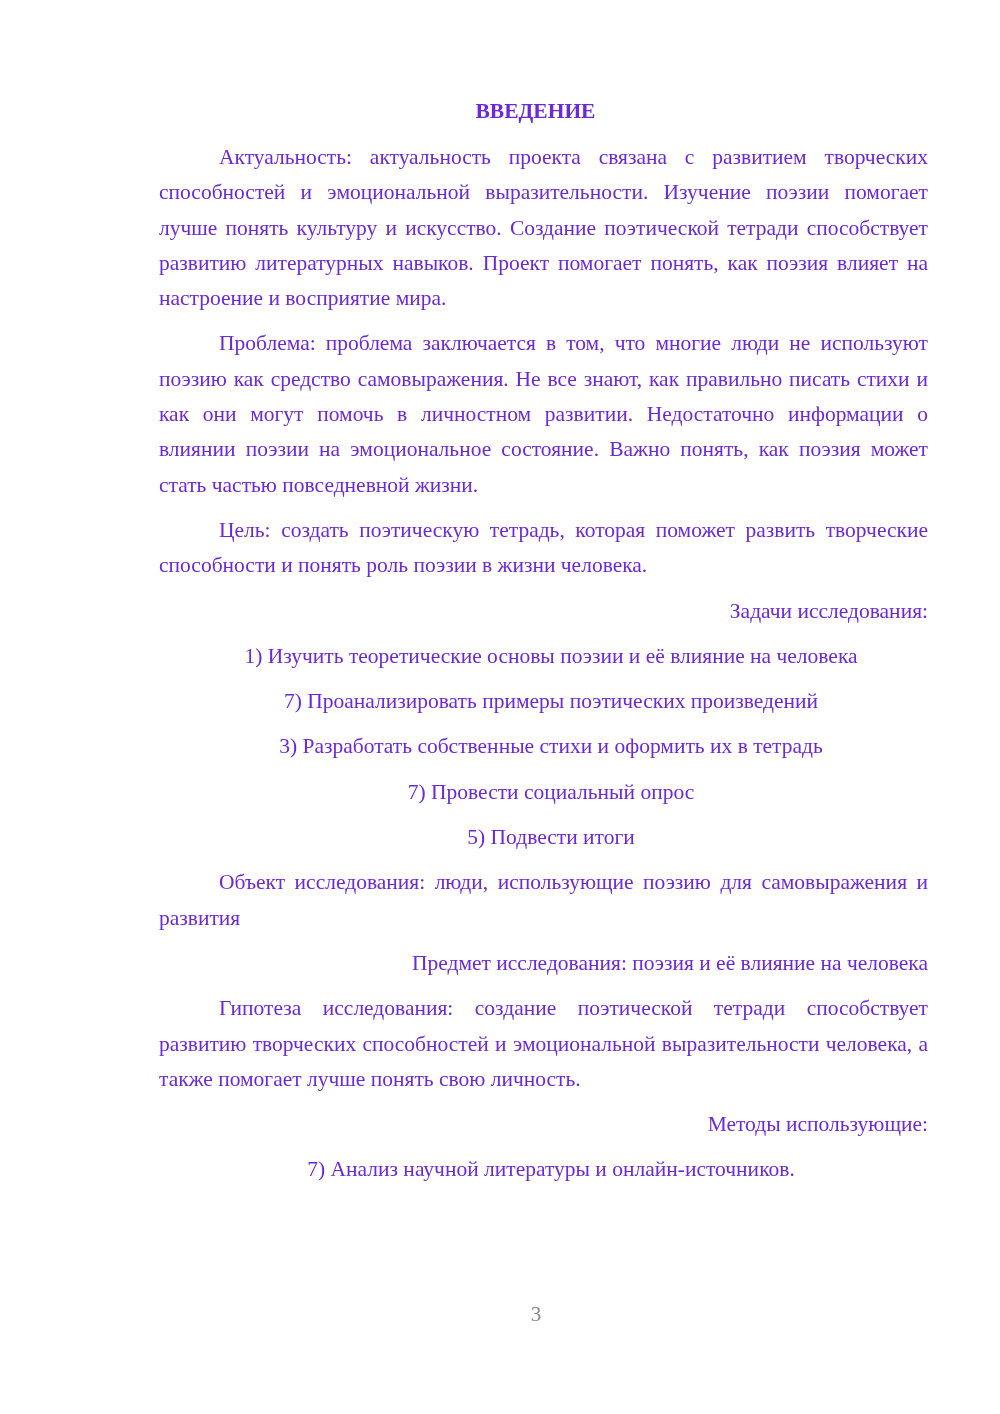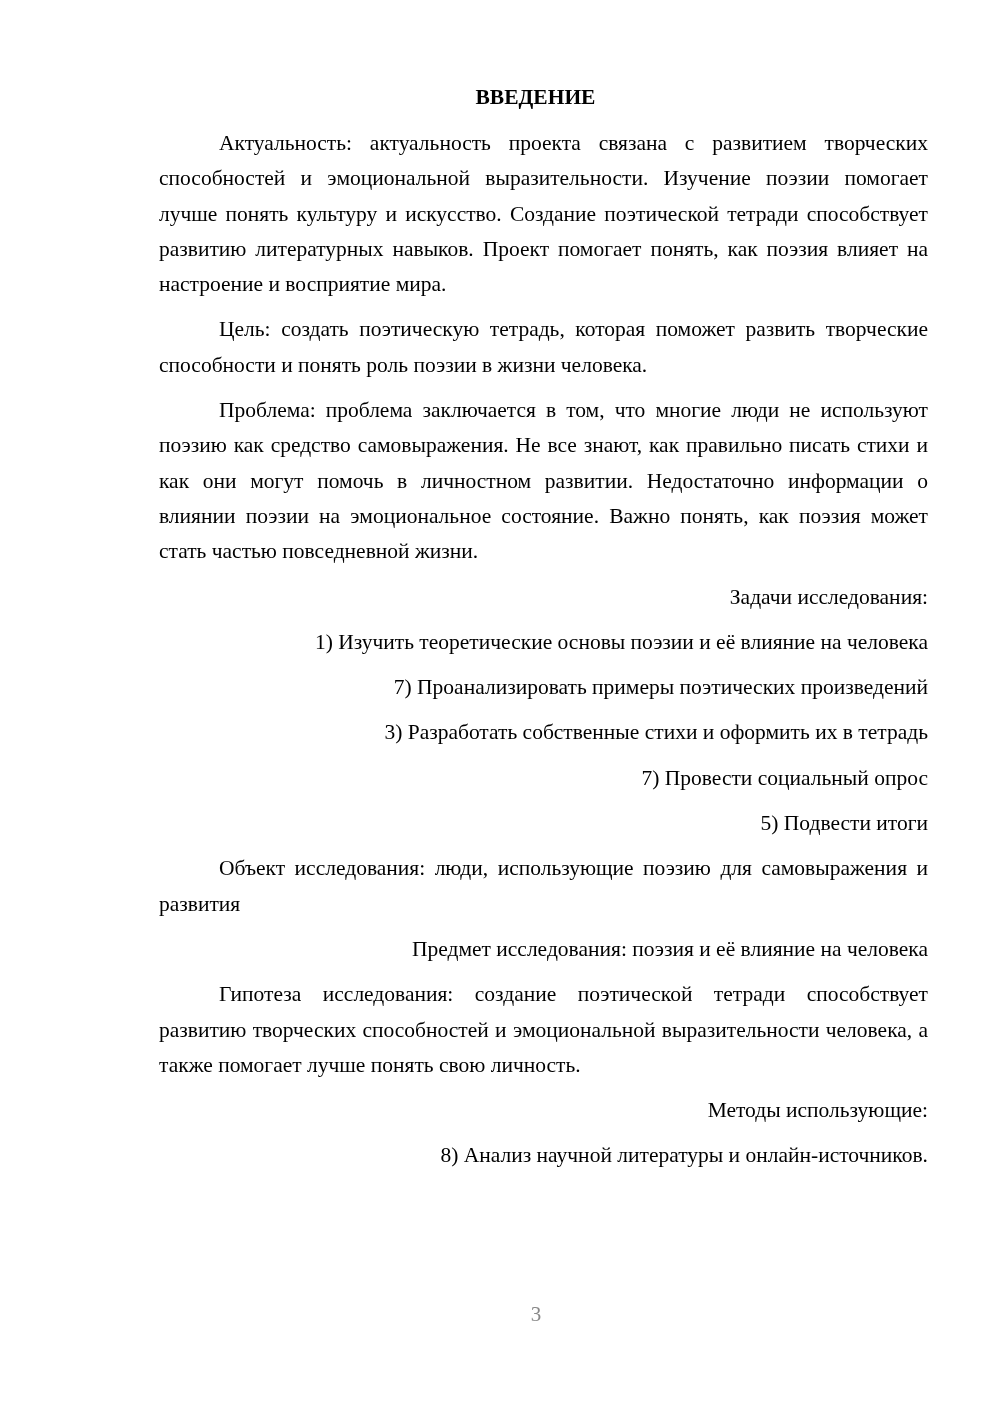--- a/index.html
+++ b/index.html
@@ -1,60 +1,60 @@
 <!DOCTYPE html>
 <html><head>
 <meta charset="utf-8">
 <style>
   html, body { margin: 0; padding: 0; background: #ffffff; }
   body { width: 1000px; height: 1414px; position: relative; overflow: hidden; }
   .page {
-    position: absolute; left: 143px; top: 80px; width: 785px;
+    position: absolute; left: 143px; top: 94px; width: 785px;
     font-family: "Liberation Serif", "DejaVu Serif", serif;
-    font-size: 21.5px; line-height: 35.3px; color: #000000;
+    font-size: 21.5px; line-height: 35.3px; color: #6d28d9;
   }
   .title {
     text-align: center; font-weight: bold; margin: 0 0 11px 0;
     font-size: 21.5px; line-height: 35px;
   }
   .para {
     text-align: justify; text-indent: 60px; margin: 0 0 10px 16px;
   }
   .para.single { text-align: right; }
   .list-item {
-    margin: 0 0 10px 0; padding-left: 31px; text-align: right;
+    margin: 0 0 10px 0; padding-left: 31px; text-align: center;
   }
   .page-number {
     position: absolute; top: 1302px; left: 0; width: 1072px; text-align: center;
     font-family: "Liberation Serif", "DejaVu Serif", serif;
     font-size: 21px; color: #888888;
   }
 </style>
 </head>
 <body>
 
 <div class="page">
   <div class="title">ВВЕДЕНИЕ</div>
 
   <p class="para">Актуальность: актуальность проекта связана с развитием творческих способностей и эмоциональной выразительности. Изучение поэзии помогает лучше понять культуру и искусство. Создание поэтической тетради способствует развитию литературных навыков. Проект помогает понять, как поэзия влияет на настроение и восприятие мира.</p>
+  <p class="para">Проблема: проблема заключается в том, что многие люди не используют поэзию как средство самовыражения. Не все знают, как правильно писать стихи и как они могут помочь в личностном развитии. Недостаточно информации о влиянии поэзии на эмоциональное состояние. Важно понять, как поэзия может стать частью повседневной жизни.</p>
   <p class="para">Цель: создать поэтическую тетрадь, которая поможет развить творческие способности и понять роль поэзии в жизни человека.</p>
-  <p class="para">Проблема: проблема заключается в том, что многие люди не используют поэзию как средство самовыражения. Не все знают, как правильно писать стихи и как они могут помочь в личностном развитии. Недостаточно информации о влиянии поэзии на эмоциональное состояние. Важно понять, как поэзия может стать частью повседневной жизни.</p>
 
   <p class="para single">Задачи исследования:</p>
   <div>
     <p class="list-item">1) Изучить теоретические основы поэзии и её влияние на человека</p>
     <p class="list-item">7) Проанализировать примеры поэтических произведений</p>
     <p class="list-item">3) Разработать собственные стихи и оформить их в тетрадь</p>
     <p class="list-item">7) Провести социальный опрос</p>
     <p class="list-item">5) Подвести итоги</p>
   </div>
 
   <p class="para">Объект исследования: люди, использующие поэзию для самовыражения и развития</p>
   <p class="para single">Предмет исследования: поэзия и её влияние на человека</p>
   <p class="para">Гипотеза исследования: создание поэтической тетради способствует развитию творческих способностей и эмоциональной выразительности человека, а также помогает лучше понять свою личность.</p>
 
   <p class="para single">Методы использующие:</p>
   <div>
-    <p class="list-item">8) Анализ научной литературы и онлайн-источников.</p>
+    <p class="list-item">7) Анализ научной литературы и онлайн-источников.</p>
   </div>
 </div>
 
 <div class="page-number">3</div>
 
 </body></html>

